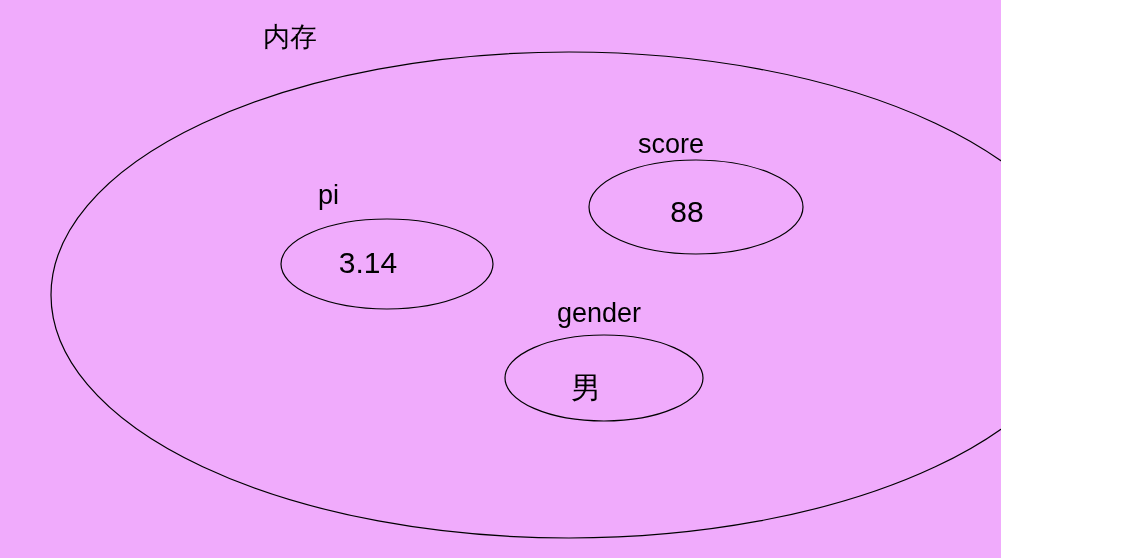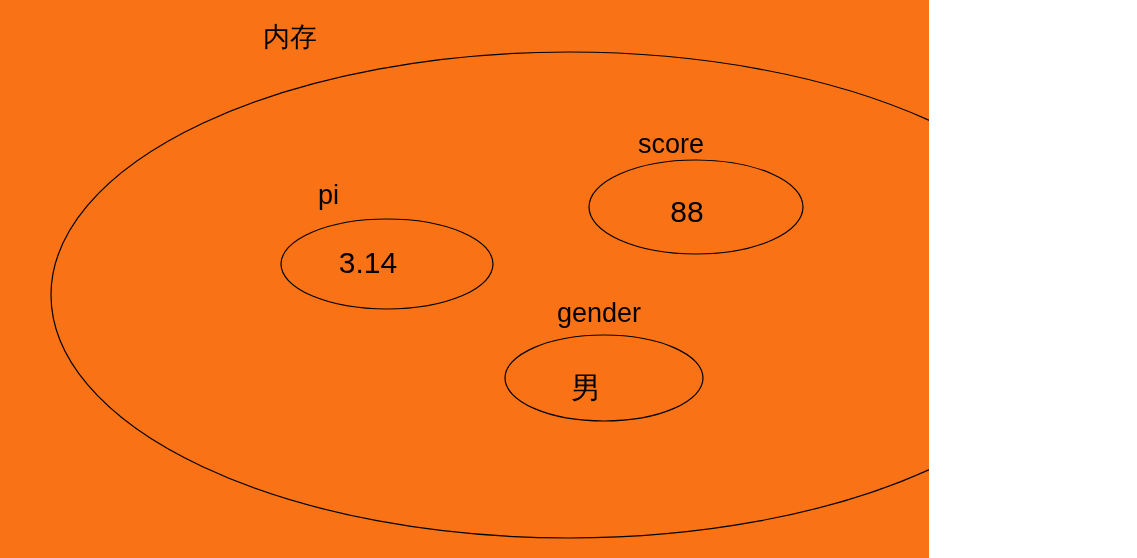--- a/index.html
+++ b/index.html
@@ -2,23 +2,23 @@
 <html><head>
 <meta charset="utf-8">
 <style>
   html, body {
     margin: 0;
     padding: 0;
     background: #ffffff;
   }
   .canvas {
     position: relative;
-    width: 929px;
+    width: 1001px;
     height: 558px;
-    background: #f97316;
+    background: #f0abfc;
     overflow: hidden;
     font-family: "Liberation Sans", "DejaVu Sans", sans-serif;
   }
   svg.diagram {
     position: absolute;
     top: 0;
     left: 0;
     width: 1137px;
     height: 558px;
   }

